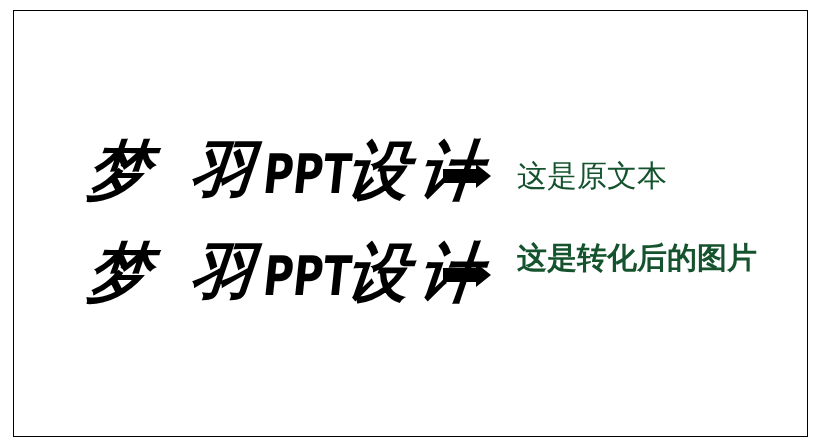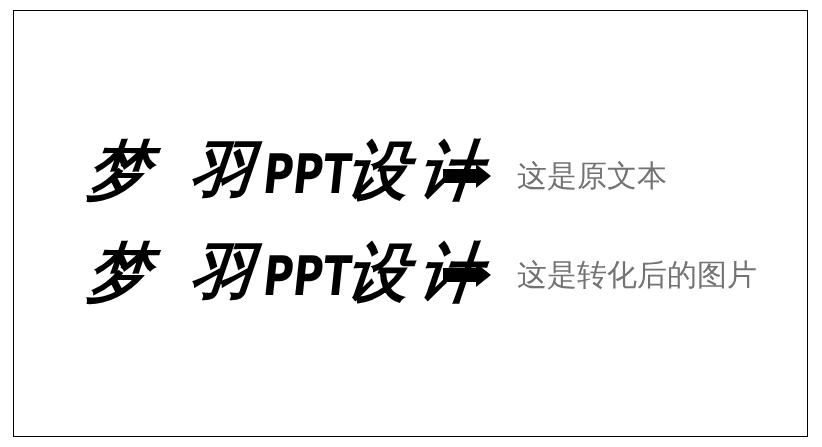--- a/index.html
+++ b/index.html
@@ -63,21 +63,21 @@
       position: absolute;
       left: 443px;
       width: 48px;
       height: 24px;
     }
     .label {
       position: absolute;
       left: 517px;
       font-family: "DejaVu Sans", sans-serif;
       font-size: 30px;
-      color: #737373;
+      color: #14532d;
       white-space: nowrap;
       line-height: 1;
     }
   </style>
 </head>
 <body>
 
 <div class="canvas">
   <div class="slide-frame"></div>
 
@@ -91,15 +91,15 @@
     <div class="label" style="top:161px;">这是原文本</div>
   </div>
 
   <div class="row" style="top:0;">
     <div class="calligraphy" style="top:242px;">
       <span class="cjk">梦 羽</span><span class="latin">PPT</span><span class="cjk">设计</span>
     </div>
     <svg class="arrow" style="top:263px;" viewBox="0 0 48 24">
       <polygon points="0,5 33,5 33,0 48,12 33,24 33,19 0,19" fill="#000000"></polygon>
     </svg>
-    <div class="label" style="top:260px;">这是转化后的图片</div>
+    <div class="label" style="top:243px;font-weight:bold;">这是转化后的图片</div>
   </div>
 </div>
 
 </body></html>

